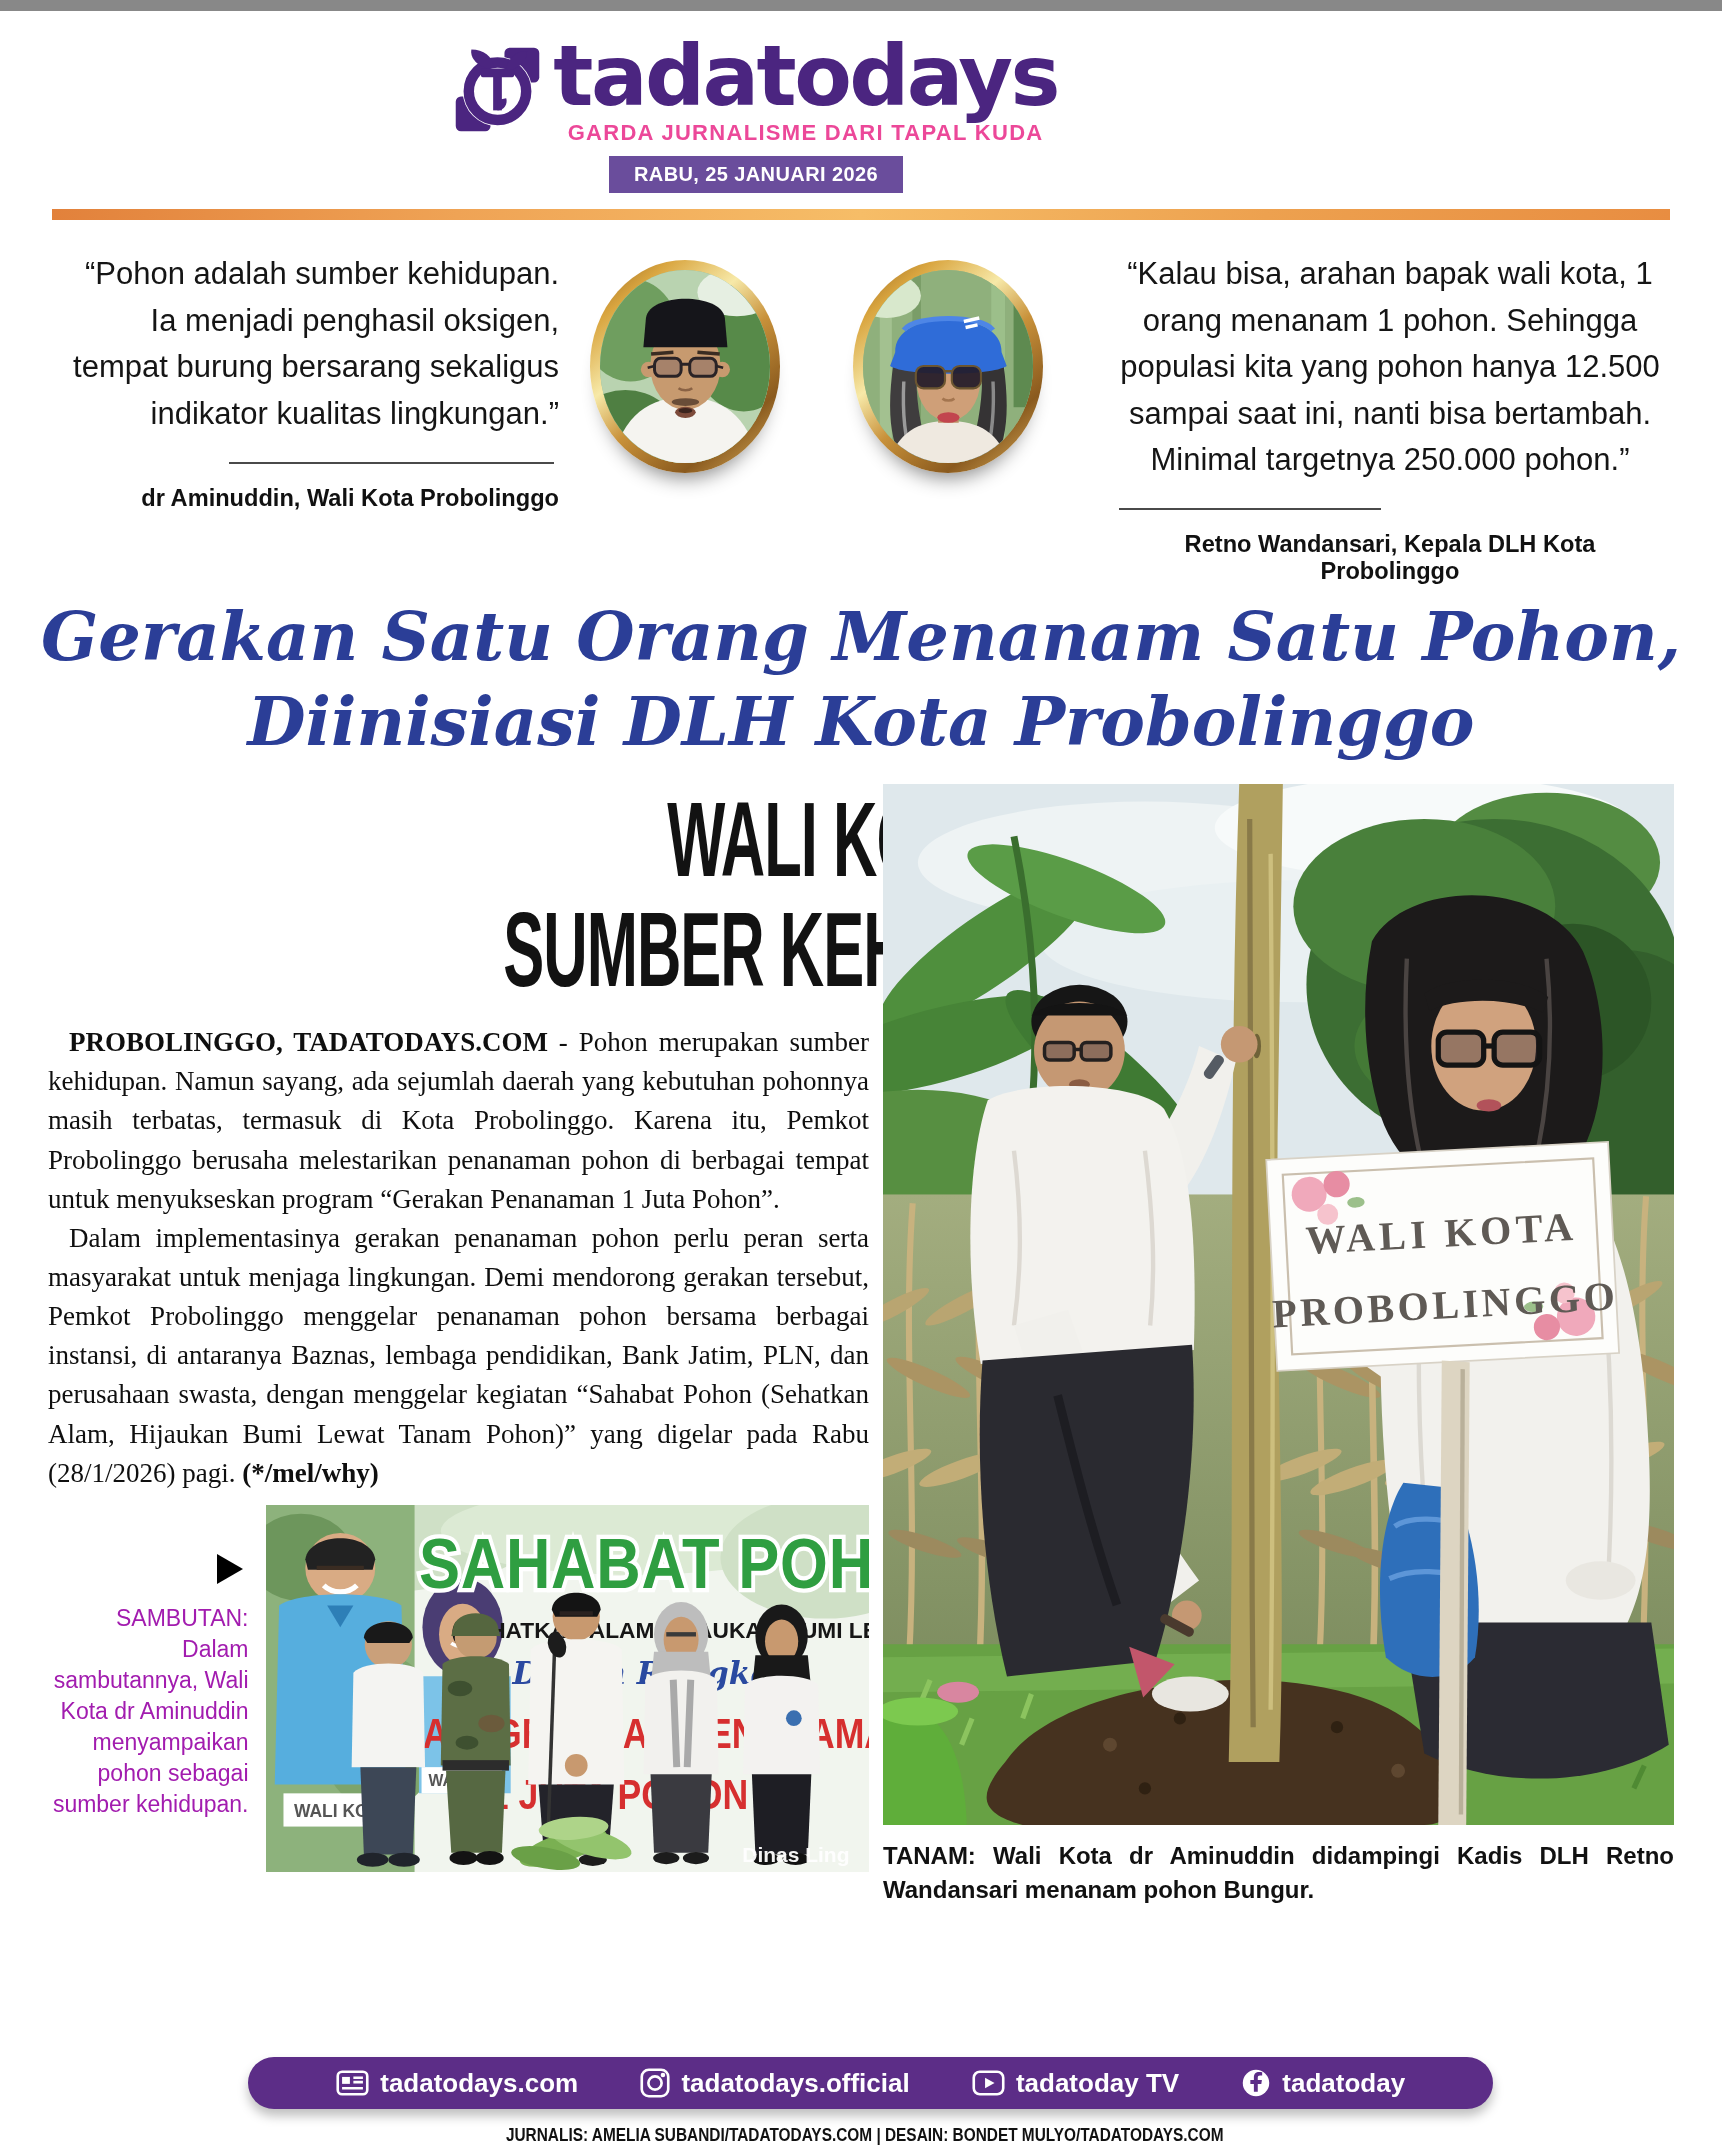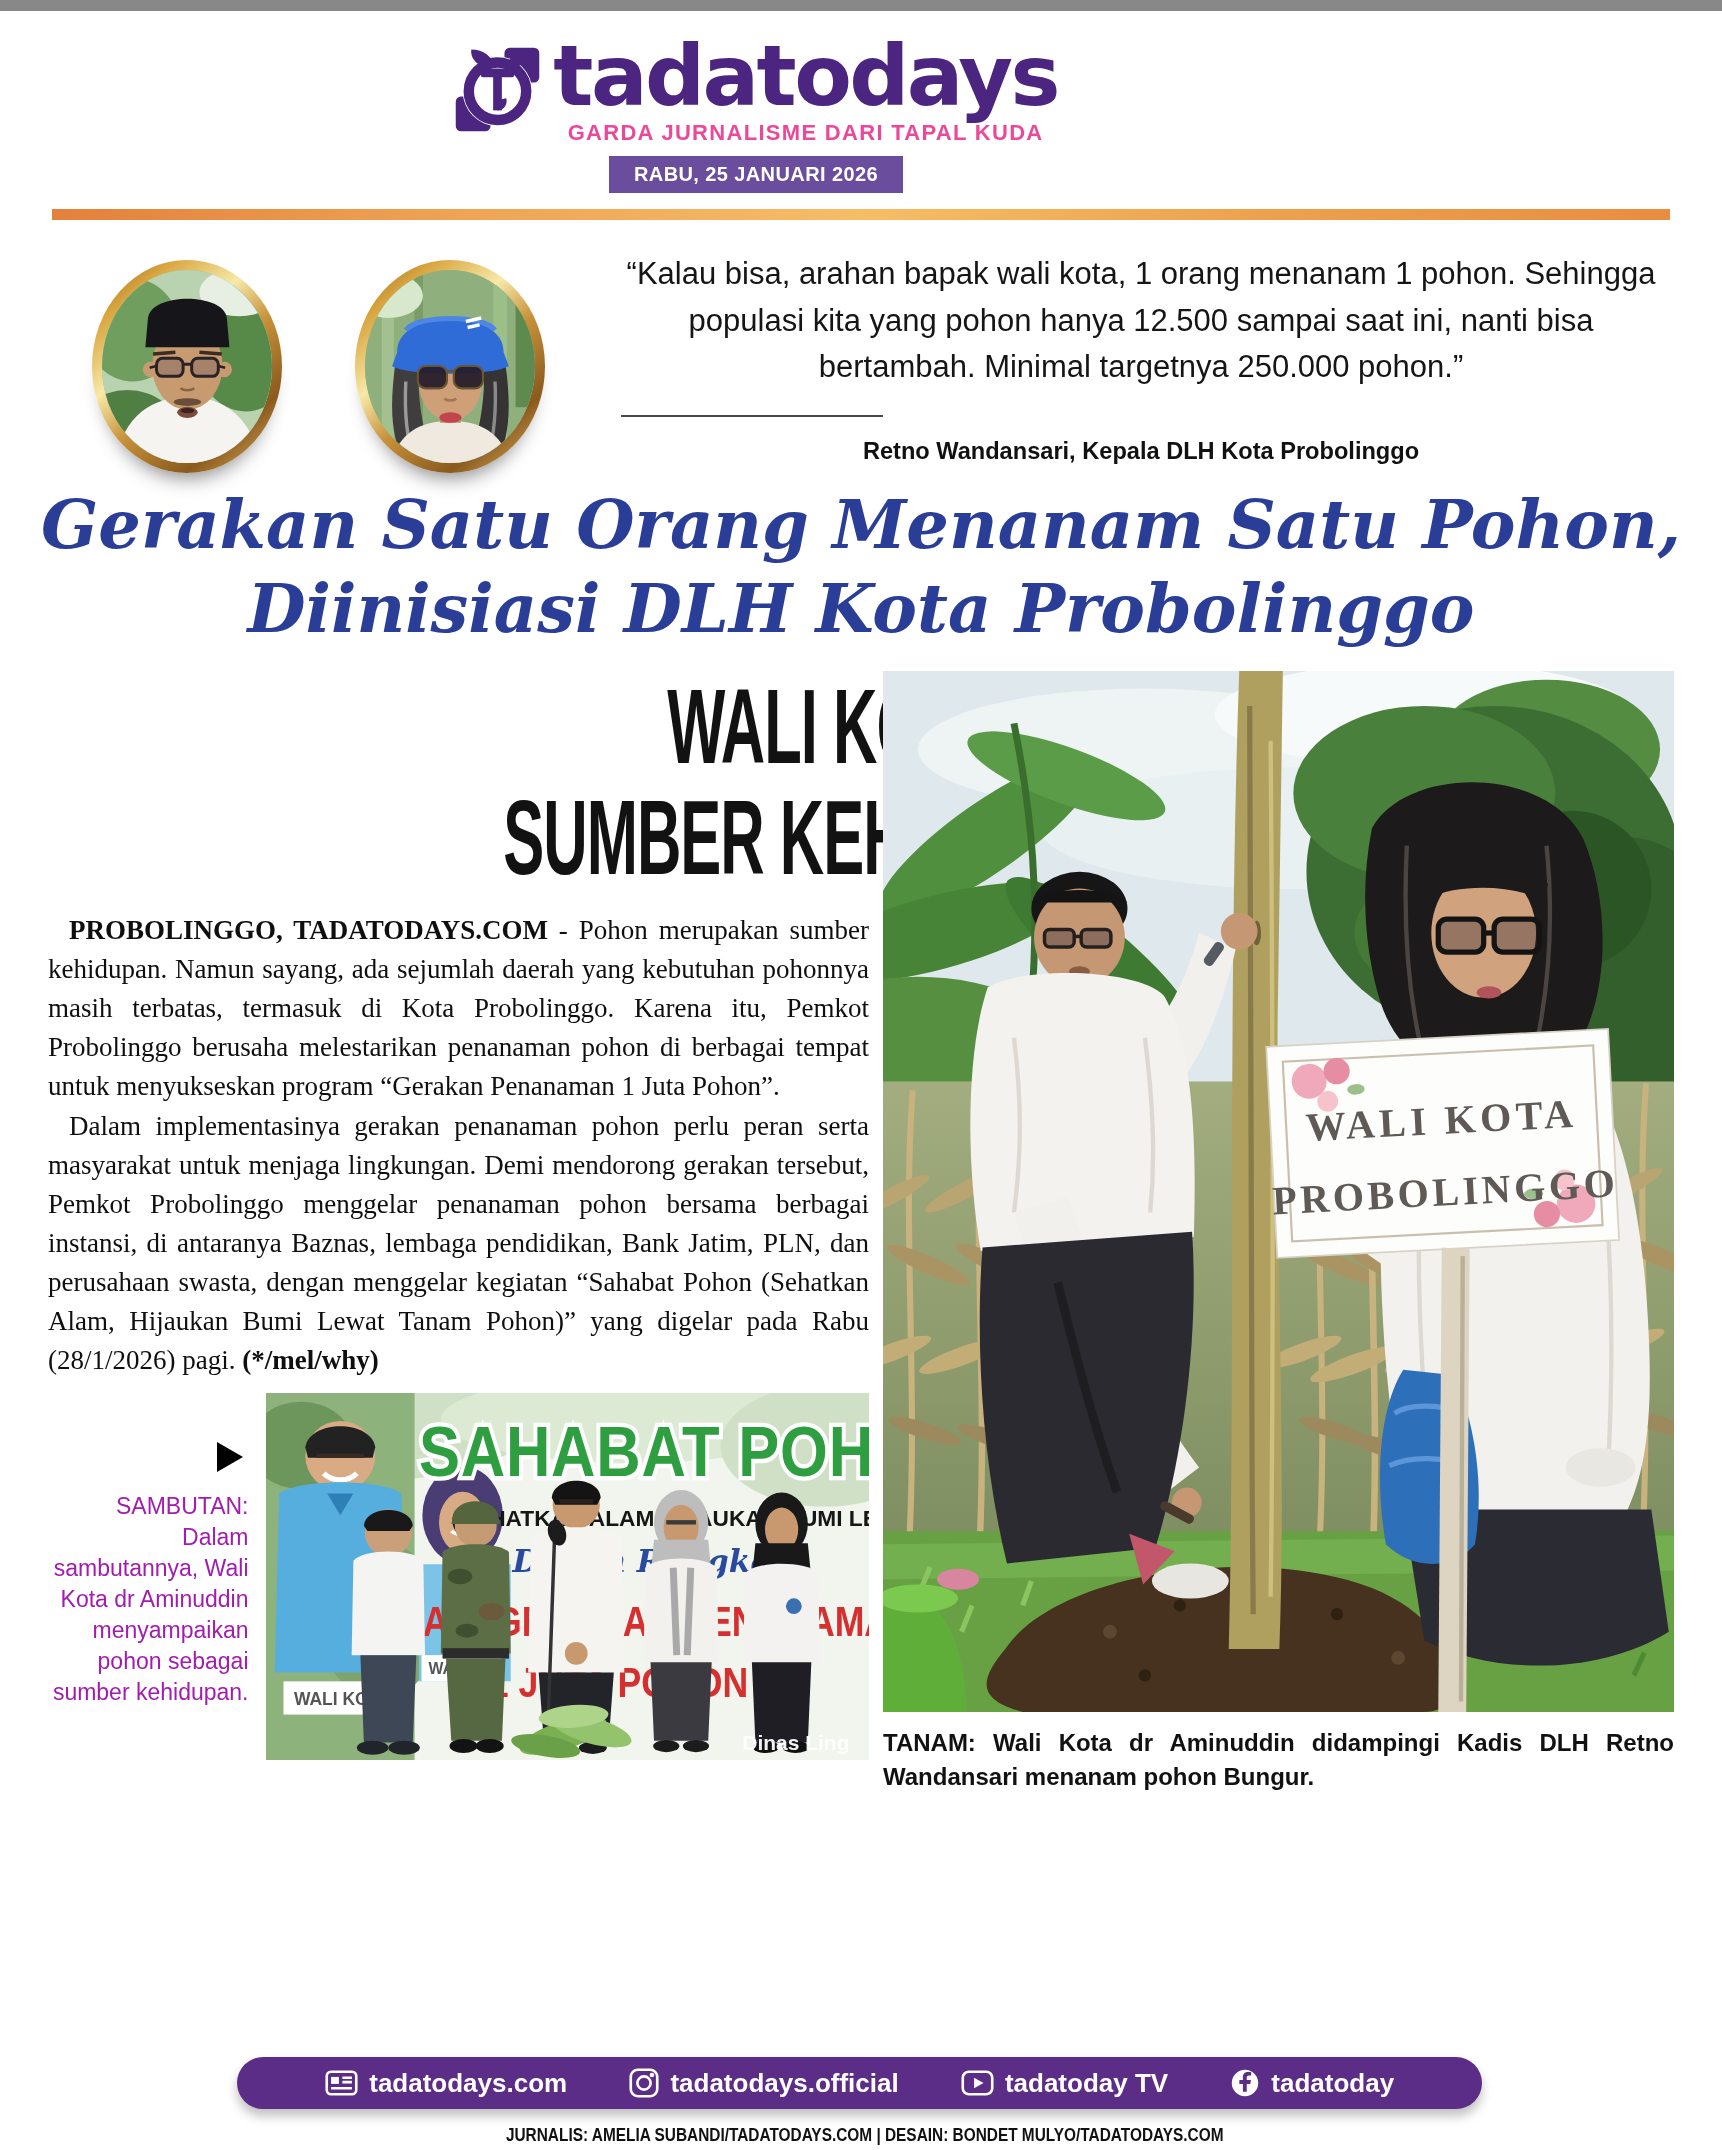--- a/index.html
+++ b/index.html
@@ -71,21 +71,21 @@
     border-bottom:15px solid transparent; margin-left:auto; margin-right:5.2px; }
   .sambutan-text { margin-top:19px; font-weight:normal; font-size:23px; line-height:1.35; color:#a21caf; }
   .inset-photo { position:relative; width:603px; height:367px; overflow:hidden; background:#eef3ec; }
   .inset-photo svg { position:absolute; inset:0; width:100%; height:100%; }
   .photo-main { position:relative; width:791px; height:1041px; overflow:hidden; background:#dfe8ec; }
   .photo-main svg { position:absolute; inset:0; width:100%; height:100%; }
   .tanam-caption { margin-top:14px; font-weight:bold; font-size:24px; line-height:1.42;
     text-align:justify; color:#111; }
   
   .footer-bar {
-    position:absolute; left:237px; top:2046px; width:1245px; height:52px;
+    position:absolute; left:248px; top:2046px; width:1245px; height:52px;
     background:#5c2d87; border-radius:26px; display:flex; align-items:center;
     justify-content:space-evenly; color:#fff; box-shadow:0 7px 10.5px rgba(0,0,0,.25); padding:0 26px;
   }
   .f-item { display:flex; align-items:center; gap:11.4px; font-weight:bold; font-size:26px; cursor:pointer; }
   .f-item svg { display:block; }
   .credit { position:absolute; top:2114px; left:4px; width:100%; text-align:center; }
   .credit span { display:inline-block; font-weight:bold; font-size:17.5px; letter-spacing:0;
     transform:scaleX(.88); color:#111; }
 </style>
 </head>
@@ -113,20 +113,25 @@
         <div class="brand">tadatodays</div>
         <div class="tagline">GARDA JURNALISME DARI TAPAL KUDA</div>
       </div>
     </div>
     <div class="date-badge">RABU, 25 JANUARI 2026</div>
   </div>
 
   <div class="rule"></div>
 
   <div class="quotes">
+    <div class="quote-left">
+      <div class="quote-text">“Pohon adalah sumber kehidupan. Ia menjadi penghasil oksigen, tempat burung bersarang sekaligus indikator kualitas lingkungan.”</div>
+      <hr class="divider-l">
+      <div class="attribution">dr Aminuddin, Wali Kota Probolinggo</div>
+    </div>
 
     <div class="portraits">
 
       <div class="portrait-ring">
         <div class="portrait-inner">
           <svg viewBox="0 0 200 226" preserveAspectRatio="xMidYMid slice">
             <rect width="200" height="226" fill="#b9d3b0"></rect>
             <ellipse cx="36" cy="70" rx="55" ry="60" fill="#6f9e5f"></ellipse>
             <ellipse cx="168" cy="90" rx="60" ry="75" fill="#578a49"></ellipse>
             <ellipse cx="160" cy="26" rx="46" ry="28" fill="#e6efe2"></ellipse>

